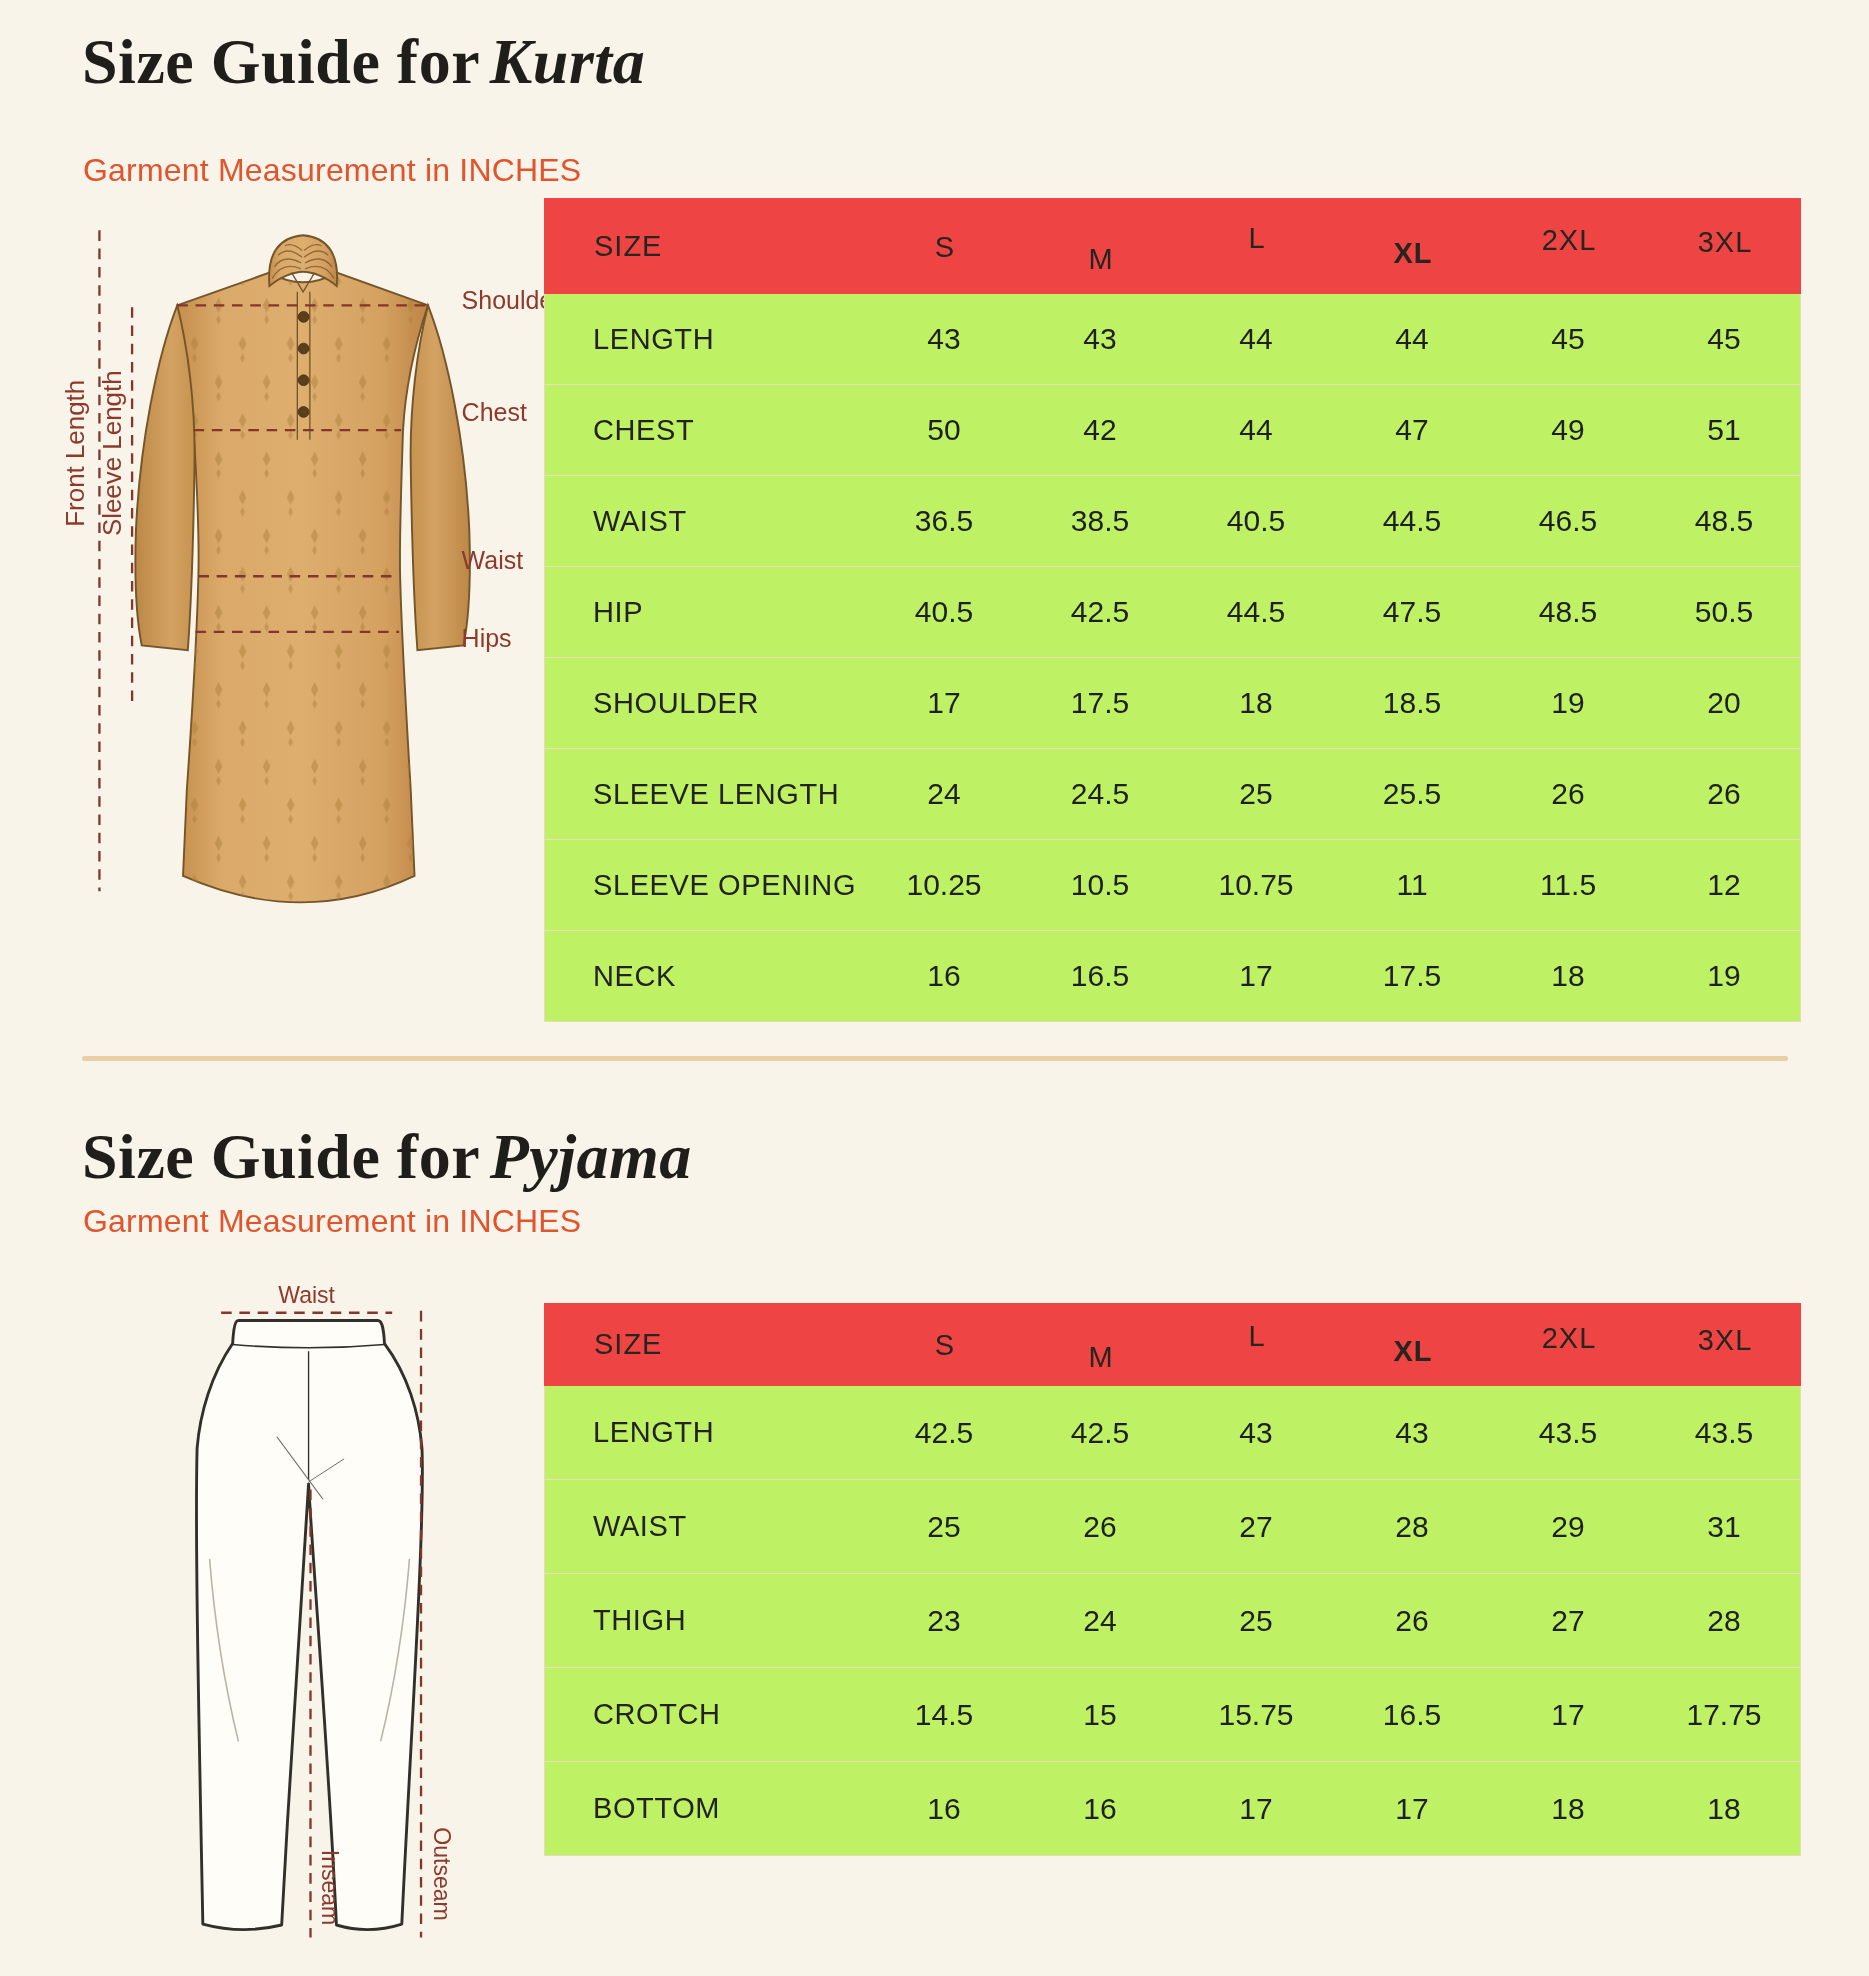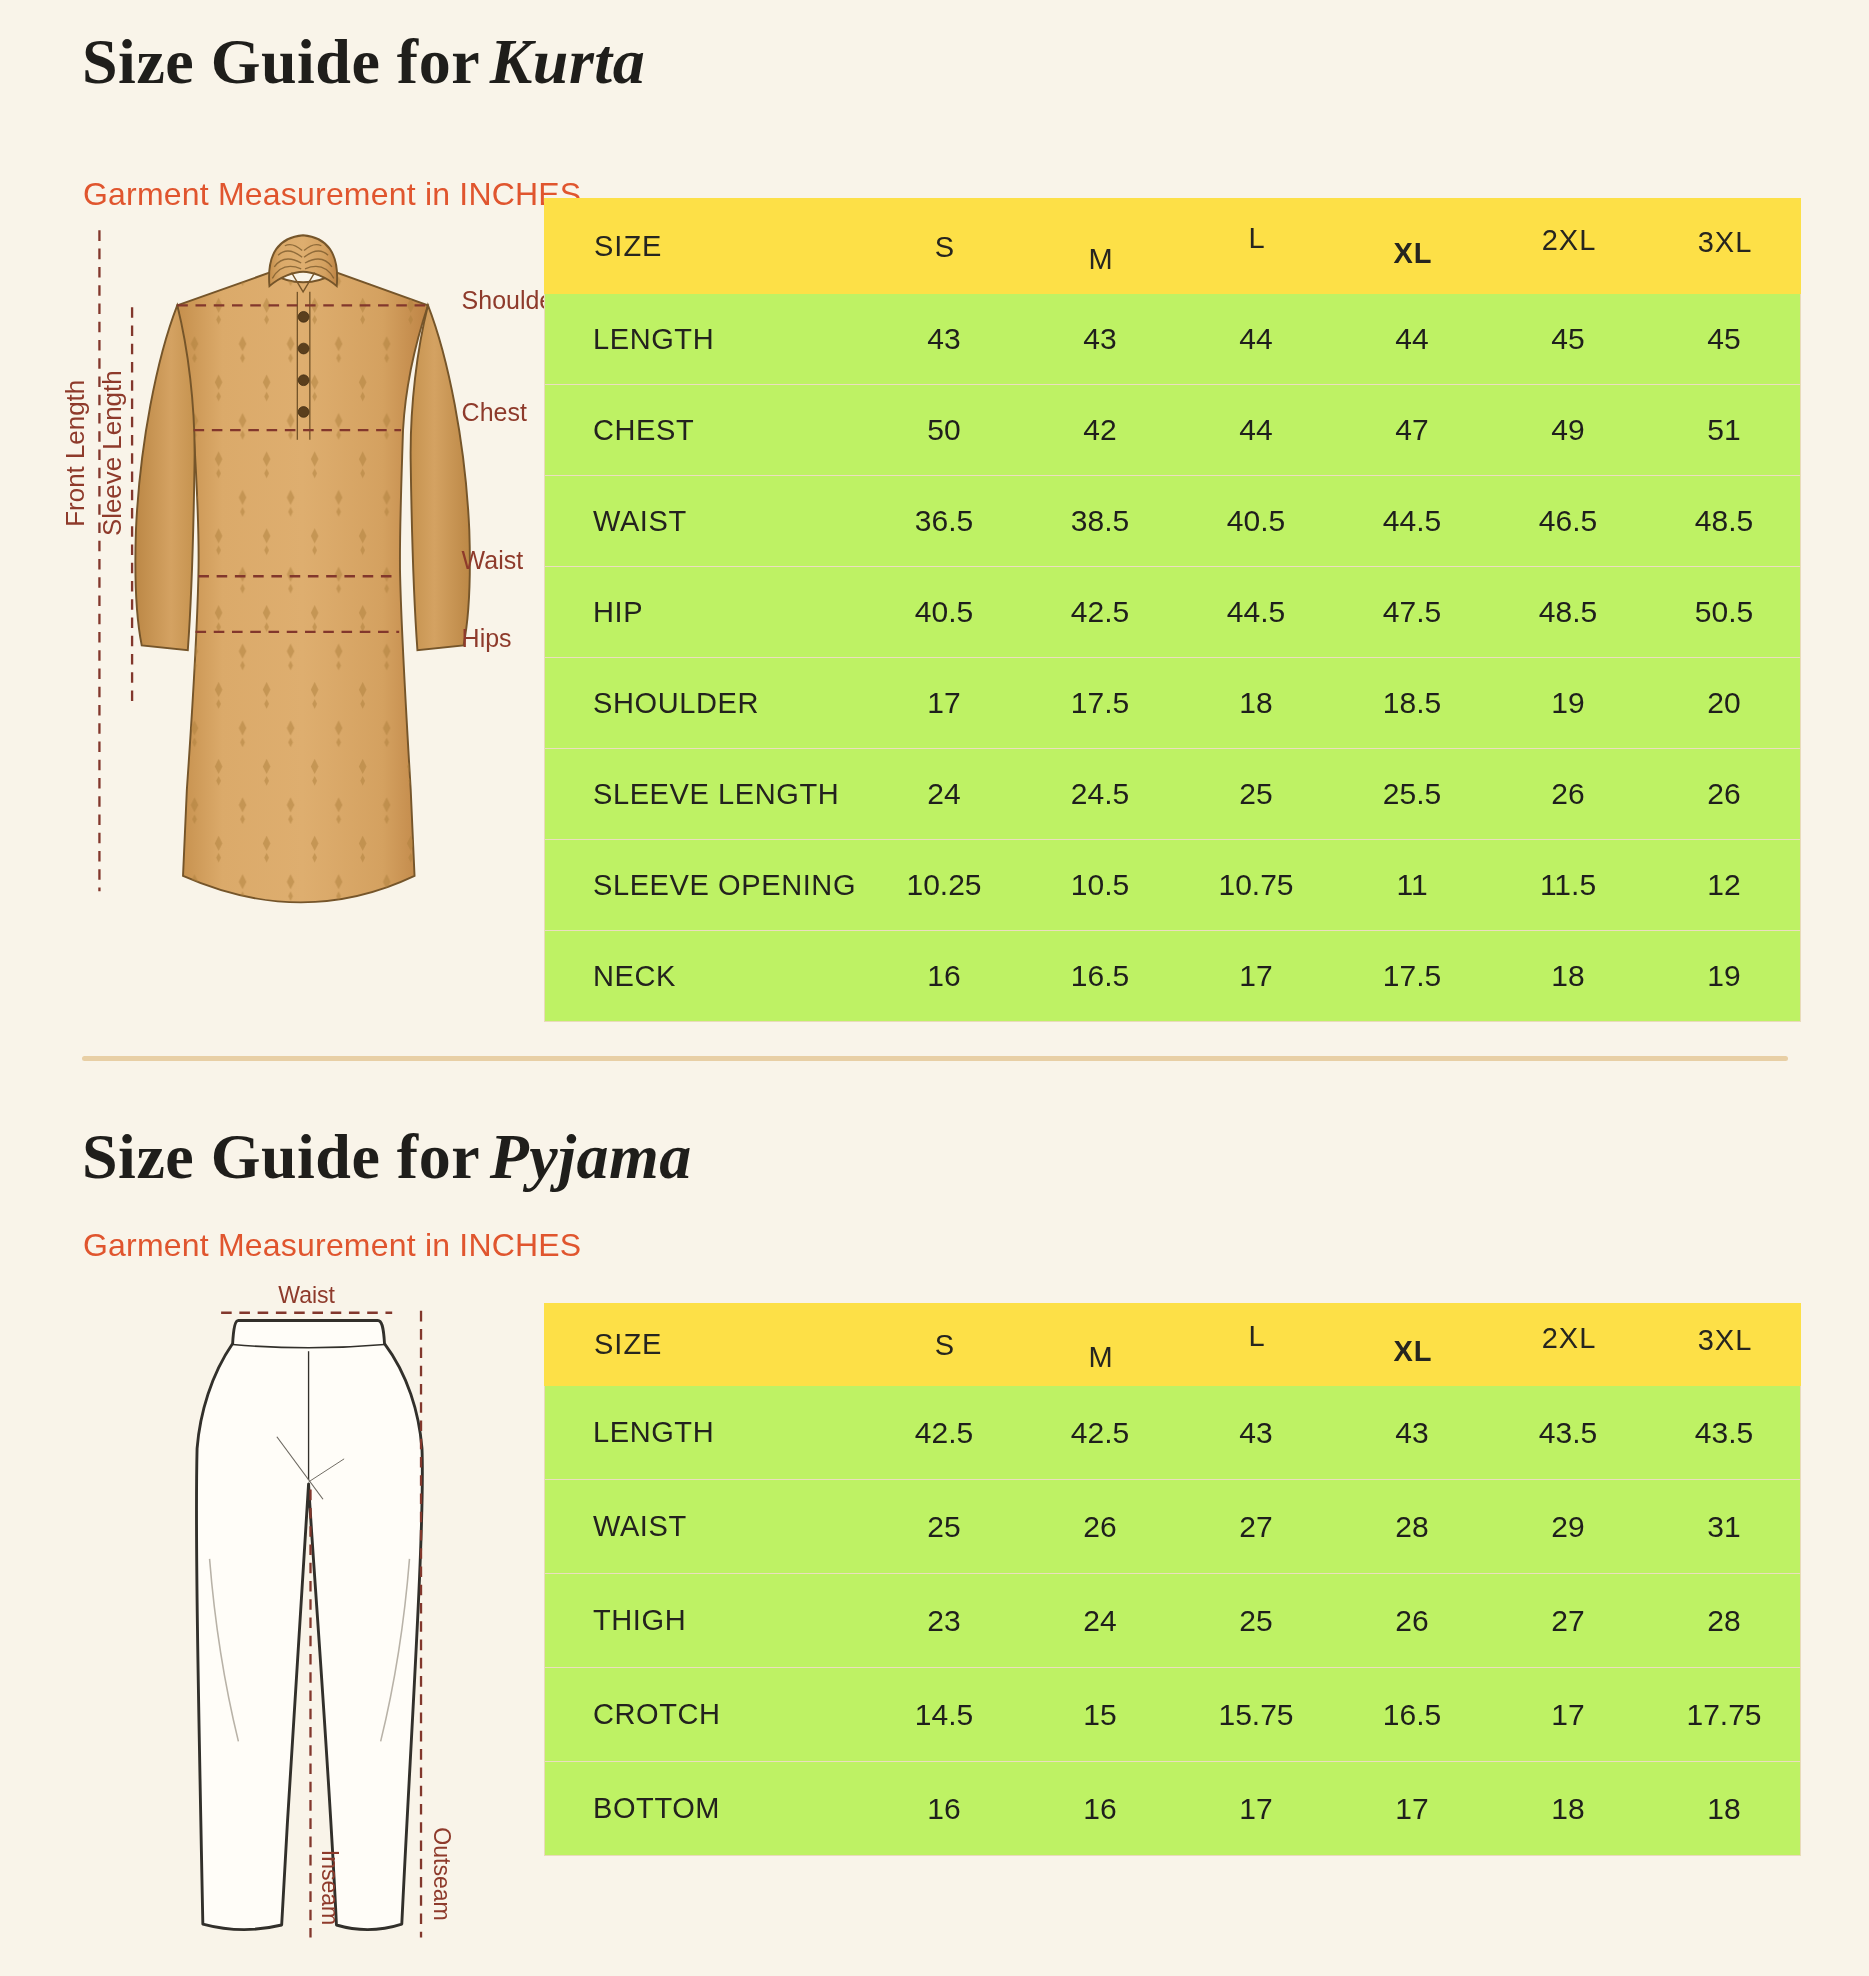--- a/index.html
+++ b/index.html
@@ -14,37 +14,37 @@
   
   .title{
     position:absolute;left:82px;margin:0;
     font-family:"Liberation Serif","DejaVu Serif",serif;
     font-weight:700;font-size:64px;line-height:1.04;color:#1F1E1B;
     letter-spacing:0.5px;
   }
   .title em{font-style:italic;font-weight:700;margin-left:9.6px;}
   .subtitle{
     position:absolute;left:83px;
-    font-size:32px;color:#E0552E;letter-spacing:0.2px;margin-top:24px;
+    font-size:32px;color:#E0552E;letter-spacing:0.2px;
   }
   #kurta-title{top:29px;}
   #kurta-subtitle{top:152px;}
   #pyjama-title{top:1076px;margin-top:48px;}
   #pyjama-subtitle{top:1203px;}
   .divider{
     position:absolute;left:82px;top:1056px;width:1706px;height:4.8px;
     background:#E8CFA5;border-radius:2.9px;
   }
   
   .size-table{position:absolute;width:1257px;}
   #kurta-table{left:544px;top:198px;}
   #pyjama-table{left:544px;top:1303px;}
   .t-head{
     display:grid;grid-template-columns:323px repeat(6,156px);
-    background:#fde047;align-items:center;text-align:right;
+    background:#ef4444;align-items:center;text-align:right;
   }
   #kurta-table .t-head{height:96px;}
   #pyjama-table .t-head{height:83px;}
   .t-hcell{
     font-size:29px;letter-spacing:1px;color:#26251F;
     display:flex;justify-content:center;align-items:center;
   }
   .t-hcell.c0{justify-content:flex-start;padding-left:50px;}
   
   .t-hcell:nth-child(2){transform:translateY(1px);}

